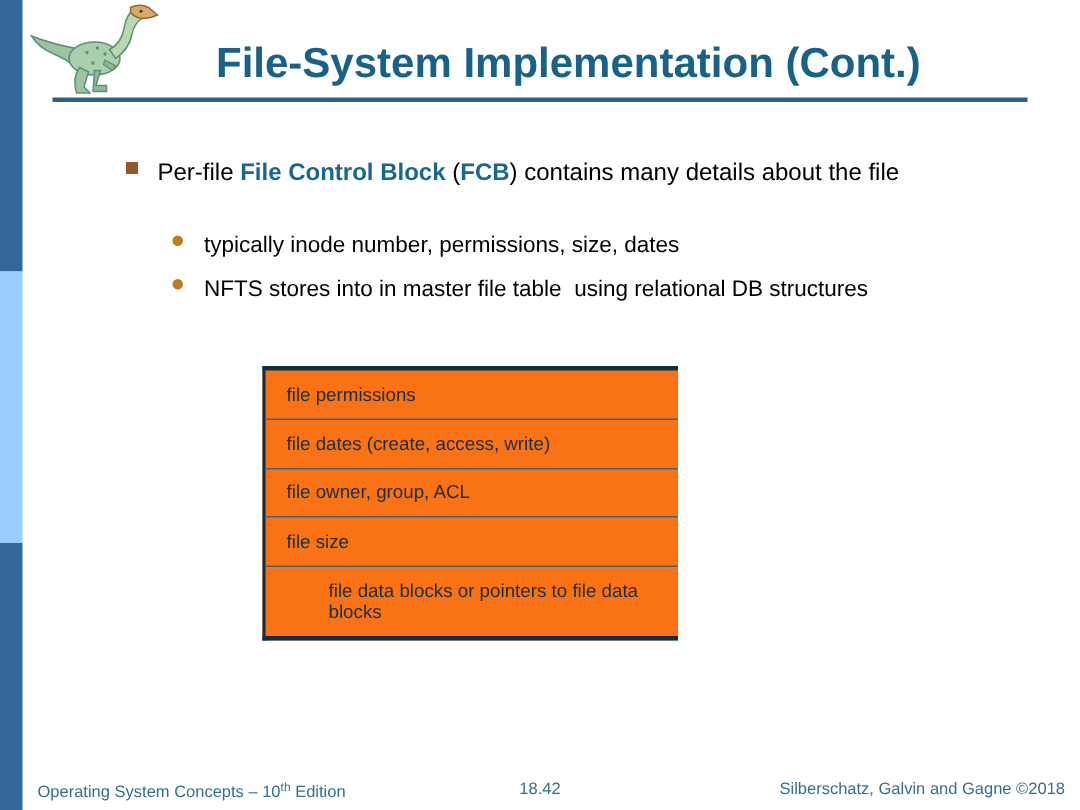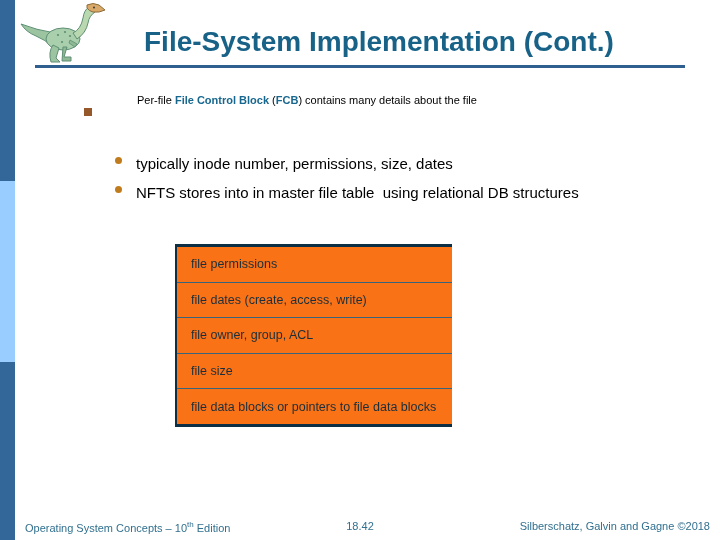--- a/index.html
+++ b/index.html
@@ -20,22 +20,22 @@
     position:absolute;left:112px;top:26px;width:590px;
     font-size:28px;font-weight:bold;color:#186288;letter-spacing:0px;
     white-space:nowrap;
     margin-left:32px;
   }
   .title-rule{position:absolute;left:35px;top:65px;width:650px;height:3px;background:#2F5F8F;}
 
   
   .bullet-square{position:absolute;left:84px;top:108px;width:8px;height:8px;background:#96572B;}
   .bullet-main-text{
-    position:absolute;left:105px;top:89px;width:515px;
-    font-size:11px;line-height:22px;color:#000000;margin-left:32px;
+    position:absolute;left:105px;top:105px;width:515px;
+    font-size:16px;line-height:22px;color:#000000;
   }
   .fcb{font-weight:bold;color:#17678F;}
   .dot{position:absolute;width:7px;height:7px;border-radius:50%;background:#C07C1C;}
   .dot1{left:115px;top:157px;}
   .dot2{left:115px;top:186px;}
   .sub-text{
     position:absolute;left:136px;font-size:15px;line-height:22px;color:#000000;
     white-space:pre-wrap;
   }
   .sub1{top:153px;width:480px;}
@@ -50,21 +50,21 @@
     display:flex;flex-direction:column;
   }
   .fcb-row{
     display:flex;align-items:center;
     padding-left:14px;
     font-size:12.5px;color:#1A2E3B;
     border-bottom:1px solid #38647C;
     flex:1 1 auto;
     box-sizing:border-box;
   }
-  .fcb-row:last-child{border-bottom:none;}
+  .fcb-row:last-child{border-bottom:none;margin-left:28px;}
 
   
   .footer-left{position:absolute;left:25px;top:520px;font-size:11px;color:#31708F;}
   .footer-left sup{font-size:8px;}
   .footer-page{position:absolute;left:0;top:520px;width:720px;text-align:center;font-size:11px;color:#31708F;}
   .footer-right{position:absolute;right:10px;top:520px;font-size:11px;color:#31708F;}
 </style>
 </head>
 <body>
 

